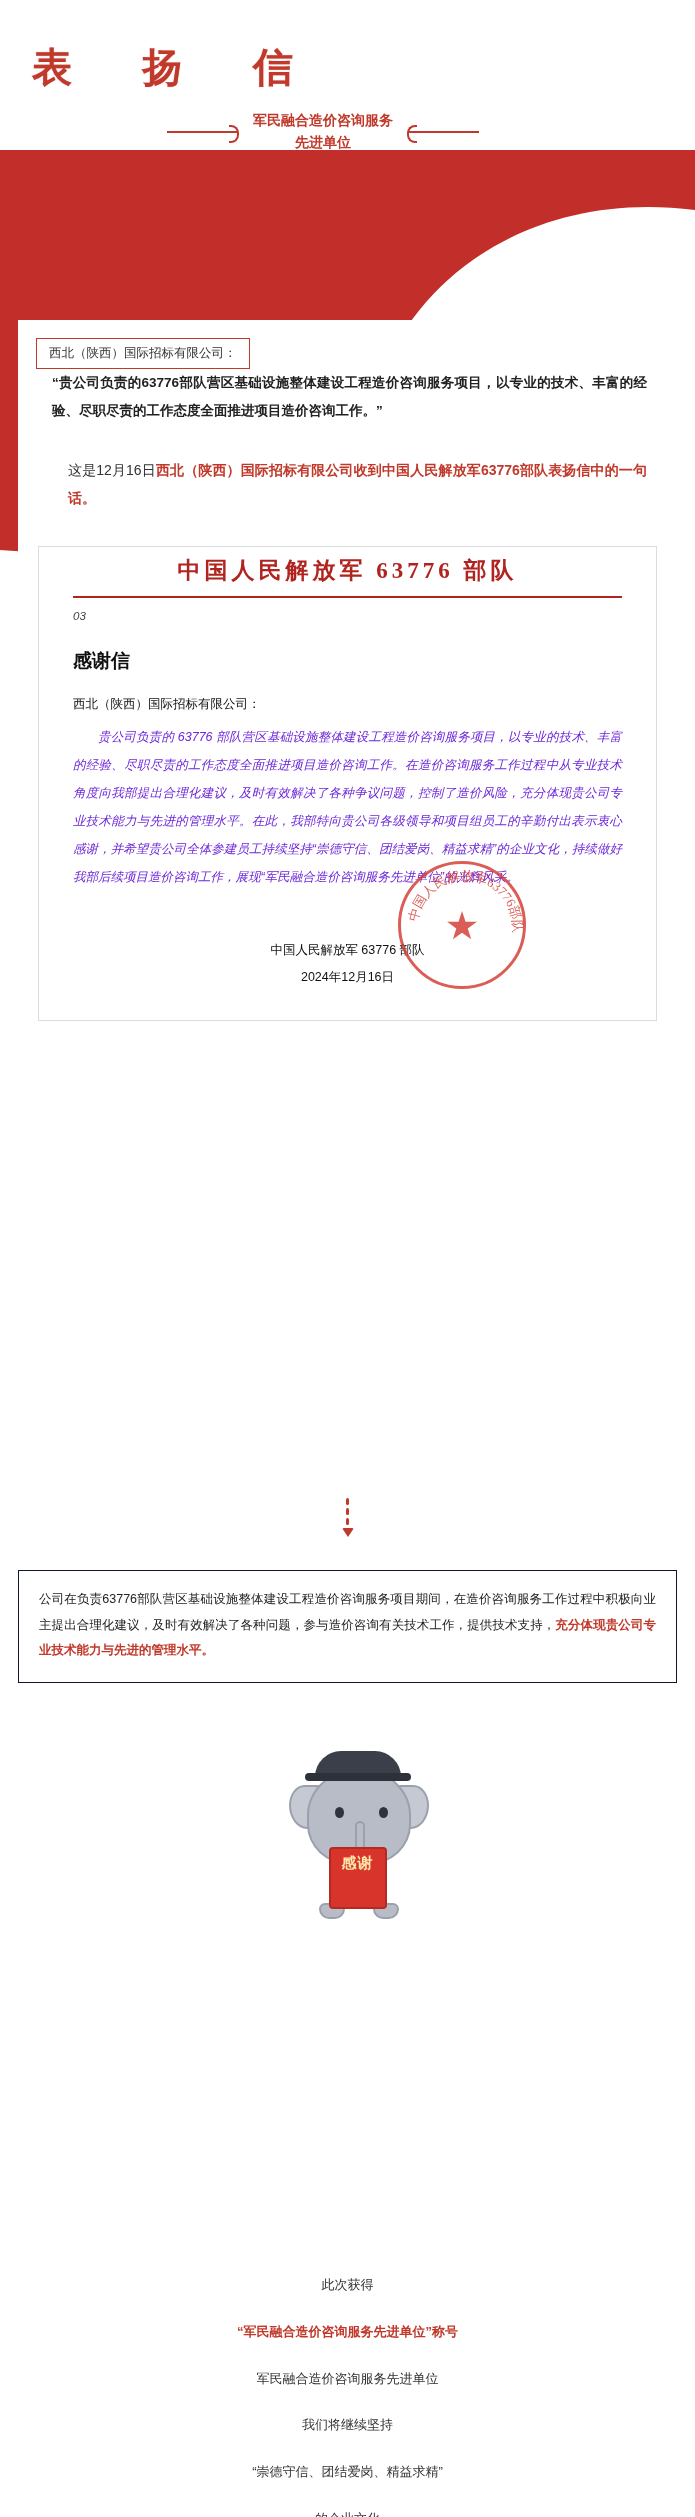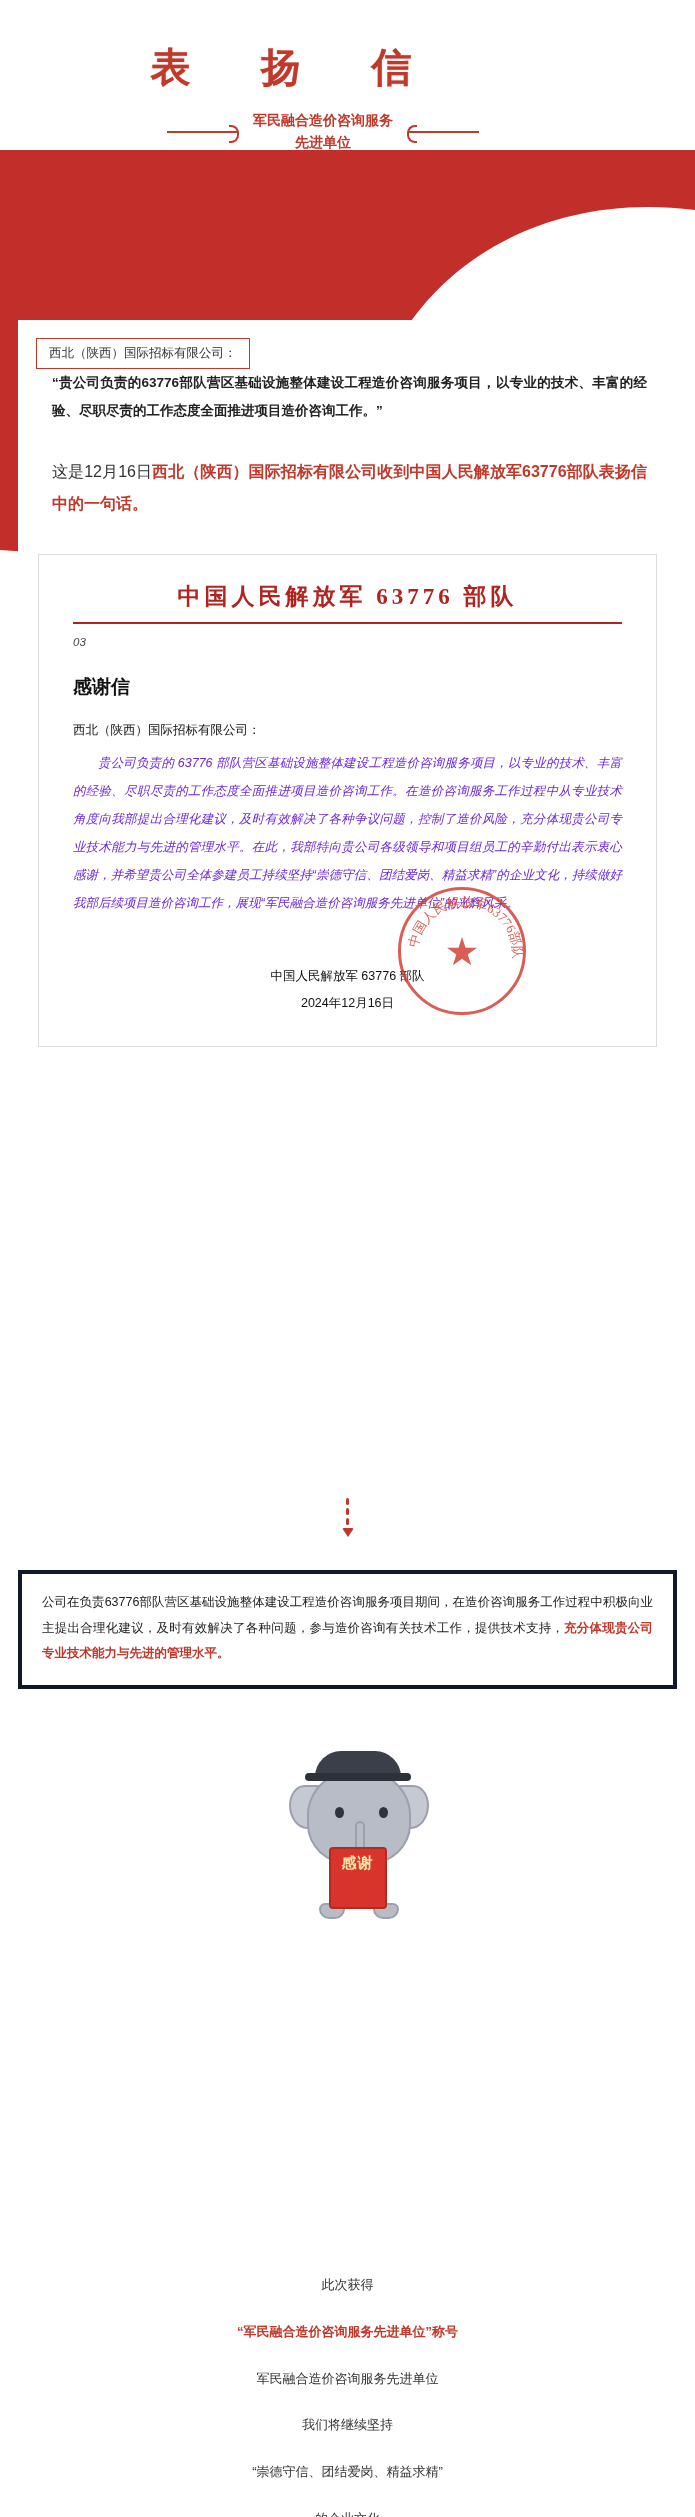--- a/index.html
+++ b/index.html
@@ -36,21 +36,21 @@
     height: 420px;
     background: #c22f2a;
     clip-path: path("M0,0 L695,0 L695,60 C540,40 420,120 380,230 C340,340 240,420 0,400 Z");
   }
 
   .title-row {
     position: absolute;
     top: 40px;
     left: 0;
     width: 564px;
-    text-align: center;
+    text-align: left;
     z-index: 5;
   }
   .title-char {
     display: inline-block;
     font-family: "Liberation Serif", serif;
     font-size: 40px;
     font-weight: bold;
     color: #c0392b;
     letter-spacing: 2px;
     margin: 0 32px;
@@ -131,34 +131,34 @@
   .quote-body {
     margin: 0 30px 0 34px;
     font-size: 13.5px;
     line-height: 2.1;
     color: #222;
     font-weight: bold;
     text-align: justify;
   }
 
   .note {
-    margin: 30px 30px 0 34px;
-    font-size: 16px;
+    margin: 30px 30px 0 50px;
+    font-size: 14px;
     line-height: 2.0;
     color: #333;
     text-align: justify;
   }
   .note .red { color: #c0392b; font-weight: bold; }
 
   
   .letter {
     margin: 34px 20px 0 20px;
     border: 1px solid #dcdcdc;
     background: #fff;
-    padding: 26px 34px 30px 34px;
+    padding: 8px 34px 30px 34px;
     position: relative;
   }
   .letter-head {
     text-align: center;
     color: #b0231f;
     font-family: "Liberation Serif", serif;
     font-size: 23px;
     font-weight: bold;
     letter-spacing: 4px;
     padding-bottom: 10px;
@@ -254,21 +254,21 @@
     border-top: 9px solid #c0392b;
     margin-top: 1px;
   }
 
   
   .summary {
     position: absolute;
     left: 18px;
     top: 1570px;
     width: 659px;
-    border: 4px solid #0f172a;
+    border: 1px solid #0f172a;
     background: #fff;
     padding: 16px 20px 18px 20px;
     font-size: 12.5px;
     line-height: 2.05;
     color: #222;
     text-align: justify;
     z-index: 4;
   }
   .summary .red { color: #c0392b; font-weight: bold; }
 

